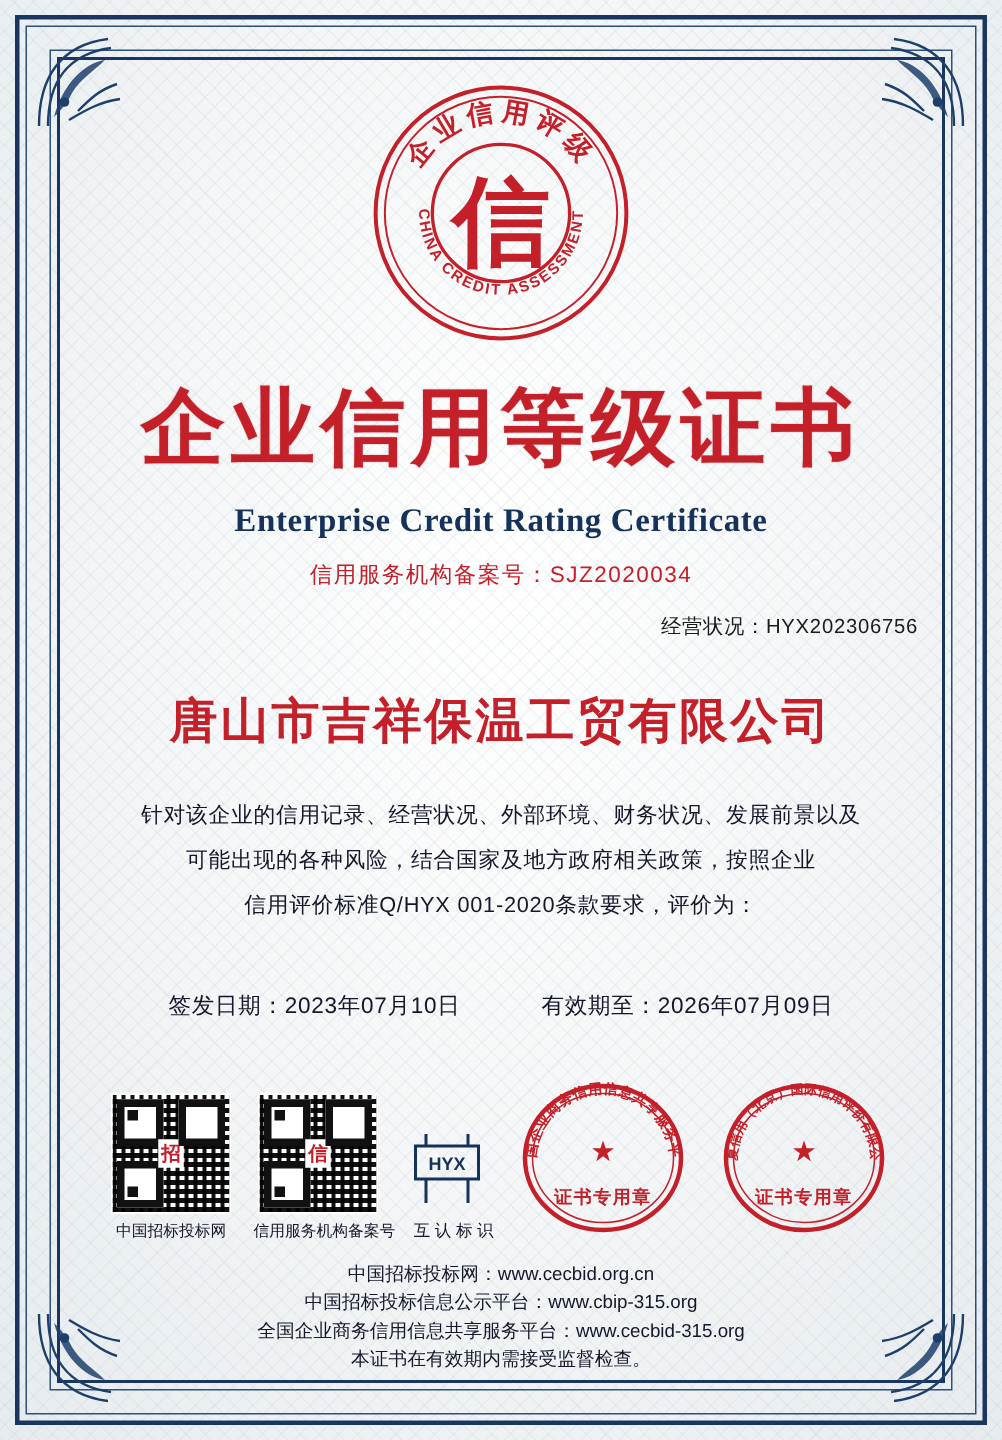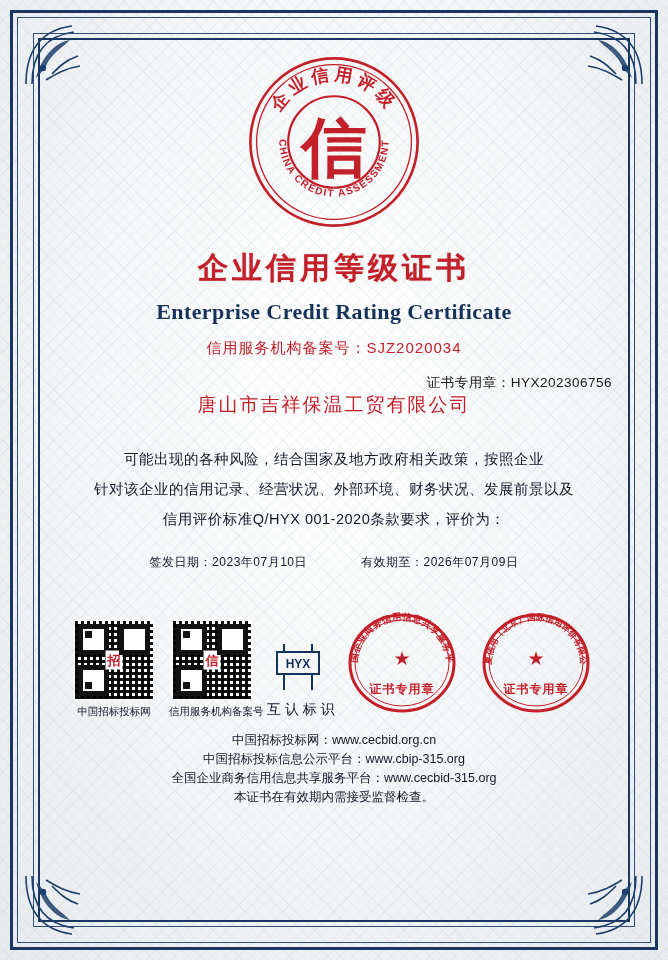--- a/index.html
+++ b/index.html
@@ -93,21 +93,21 @@
     width: 176px;
     height: 176px;
     position: relative;
   }
   .emblem svg { width: 100%; height: 100%; display: block; }
 
   .title-cn {
     margin-top: 18px;
     font-family: Liberation Mono, monospace;
     font-weight: bold;
-    font-size: 30px;
+    font-size: 56px;
     letter-spacing: 4px;
     color: #c3202a;
     text-shadow: 0 0 1px rgba(160,20,26,0.5);
   }
   .title-en {
     margin-top: 10px;
     font-family: "Liberation Serif", serif;
     font-weight: bold;
     font-size: 22px;
     letter-spacing: 0.4px;
@@ -123,23 +123,24 @@
   .cert-no {
     margin-top: 16px;
     text-align: right;
     padding-right: 8px;
     font-family: "Liberation Sans", sans-serif;
     font-size: 13.5px;
     color: #1a1a1a;
     letter-spacing: 0.5px;
   }
   .company {
-    font-family: "Liberation Sans", sans-serif;
-    font-weight: normal;
-    font-size: 19px;
+    margin-top: 32px;
+    font-family: "Liberation Sans", sans-serif;
+    font-weight: bold;
+    font-size: 32px;
     letter-spacing: 2px;
     color: #c3202a;
   }
   .body-text {
     margin: 26px auto 0;
     width: 480px;
     font-family: "Liberation Sans", sans-serif;
     font-size: 14.5px;
     line-height: 30px;
     color: #13172a;
@@ -153,26 +154,26 @@
     font-size: 62px;
     letter-spacing: 2px;
     color: #c3202a;
   }
   .grade .grade-suffix {
     font-family: "Liberation Sans", sans-serif;
     font-size: 48px;
   }
 
   .dates {
-    margin-top: 20px;
+    margin-top: 42px;
     display: flex;
     justify-content: center;
     gap: 54px;
     font-family: "Liberation Sans", sans-serif;
-    font-size: 12px;
+    font-size: 15px;
     color: #13172a;
     letter-spacing: 0.5px;
   }
 
   
   .bottom-strip {
     margin-top: 36px;
     display: flex;
     align-items: flex-end;
     justify-content: center;
@@ -232,21 +233,21 @@
     white-space: nowrap;
     text-align: center;
   }
 
   .hyx-block { width: 62px; text-align: right; }
   .hyx-mark { width: 48px; height: 52px; margin: 0 auto; }
   .hyx-mark svg { width: 100%; height: 100%; display: block; }
   .hyx-caption {
     margin-top: 7px;
     font-family: "Liberation Sans", sans-serif;
-    font-size: 14px;
+    font-size: 11px;
     color: #13172a;
     white-space: nowrap;
   }
 
   .stamp { width: 122px; height: 112px; position: relative; }
   .stamp svg { width: 100%; height: 100%; display: block; }
 
   
   .footer {
     margin-top: 12px;
@@ -327,27 +328,27 @@
           <textPath href="#arcBottom" startOffset="50%" text-anchor="middle">CHINA CREDIT ASSESSMENT</textPath>
         </text>
         <text x="100" y="132" text-anchor="middle" font-family="Liberation Serif, serif" font-size="74" font-weight="bold" fill="#c3202a">信</text>
         <path d="M58 148 L142 148" stroke="#c3202a" stroke-width="0"></path>
       </svg>
     </div>
 
     <div class="title-cn">企业信用等级证书</div>
     <div class="title-en">Enterprise Credit Rating Certificate</div>
     <div class="record-no">信用服务机构备案号：SJZ2020034</div>
-    <div class="cert-no">证书专用章：HYX202306756</div>
+    <div class="cert-no">经营状况：HYX202306756</div>
 
     <div class="company">唐山市吉祥保温工贸有限公司</div>
 
     <div class="body-text">
+      <div>针对该企业的信用记录、经营状况、外部环境、财务状况、发展前景以及</div>
       <div>可能出现的各种风险，结合国家及地方政府相关政策，按照企业</div>
-      <div>针对该企业的信用记录、经营状况、外部环境、财务状况、发展前景以及</div>
       <div>信用评价标准Q/HYX 001-2020条款要求，评价为：</div>
     </div>
 
 
     <div class="dates">
       <div>
         <span>签发日期：</span><span>2023年07月10日</span>
       </div>
       <div>
         <span>有效期至：</span><span>2026年07月09日</span>

